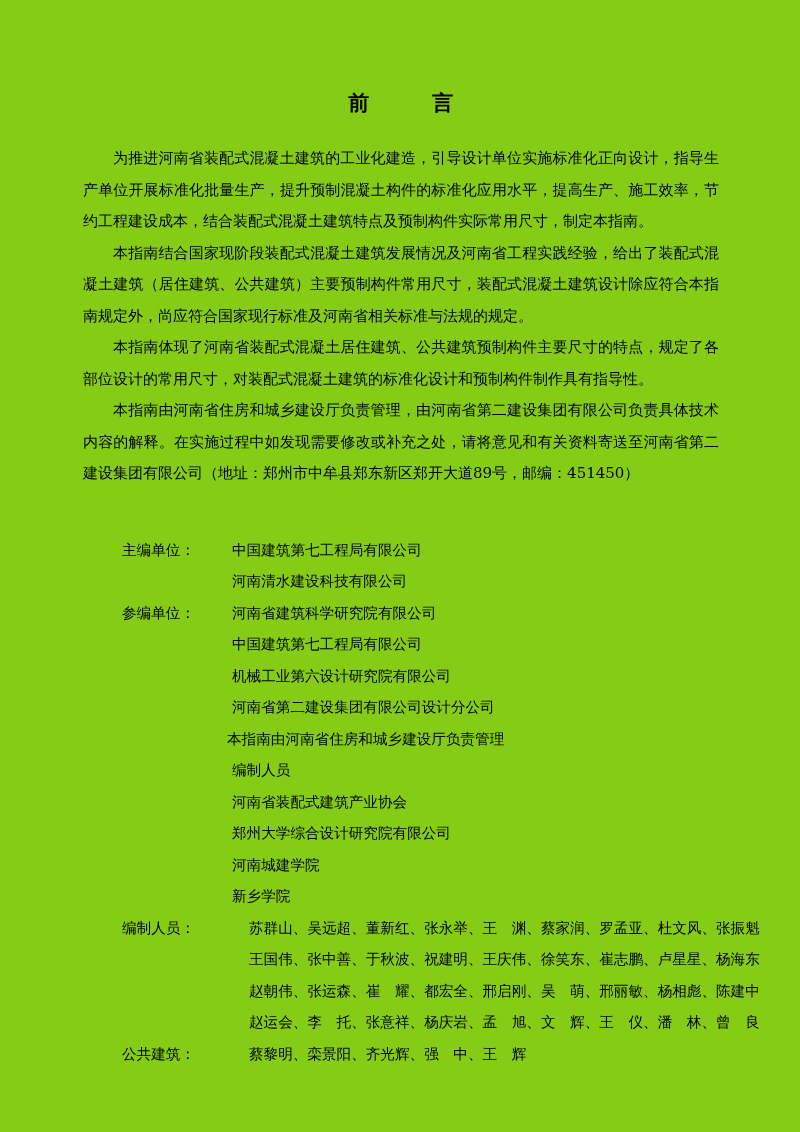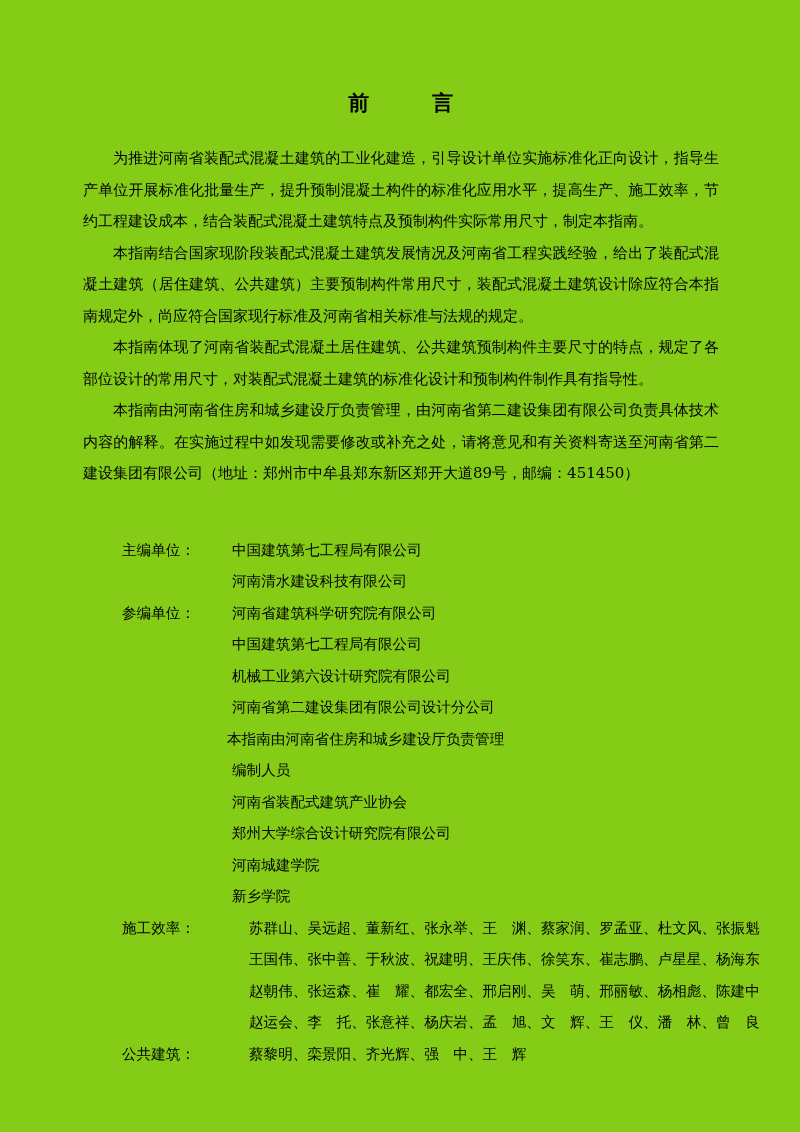--- a/index.html
+++ b/index.html
@@ -111,21 +111,21 @@
           <span class="credit-value-line wide">本指南由河南省住房和城乡建设厅负责管理</span>
           <span class="credit-value-line">编制人员</span>
           <span class="credit-value-line">河南省装配式建筑产业协会</span>
           <span class="credit-value-line">郑州大学综合设计研究院有限公司</span>
           <span class="credit-value-line">河南城建学院</span>
           <span class="credit-value-line">新乡学院</span>
         </div>
       </div>
 
       <div class="credit-row">
-        <div class="credit-label">施工效率：</div>
+        <div class="credit-label">编制人员：</div>
         <div class="credit-values names-block">
           <span class="credit-value-line">苏群山、吴远超、董新红、张永举、王　渊、蔡家润、罗孟亚、杜文风、张振魁</span>
           <span class="credit-value-line">王国伟、张中善、于秋波、祝建明、王庆伟、徐笑东、崔志鹏、卢星星、杨海东</span>
           <span class="credit-value-line">赵朝伟、张运森、崔　耀、都宏全、邢启刚、吴　萌、邢丽敏、杨相彪、陈建中</span>
           <span class="credit-value-line">赵运会、李　托、张意祥、杨庆岩、孟　旭、文　辉、王　仪、潘　林、曾　良</span>
         </div>
       </div>
 
       <div class="credit-row">
         <div class="credit-label">公共建筑：</div>

